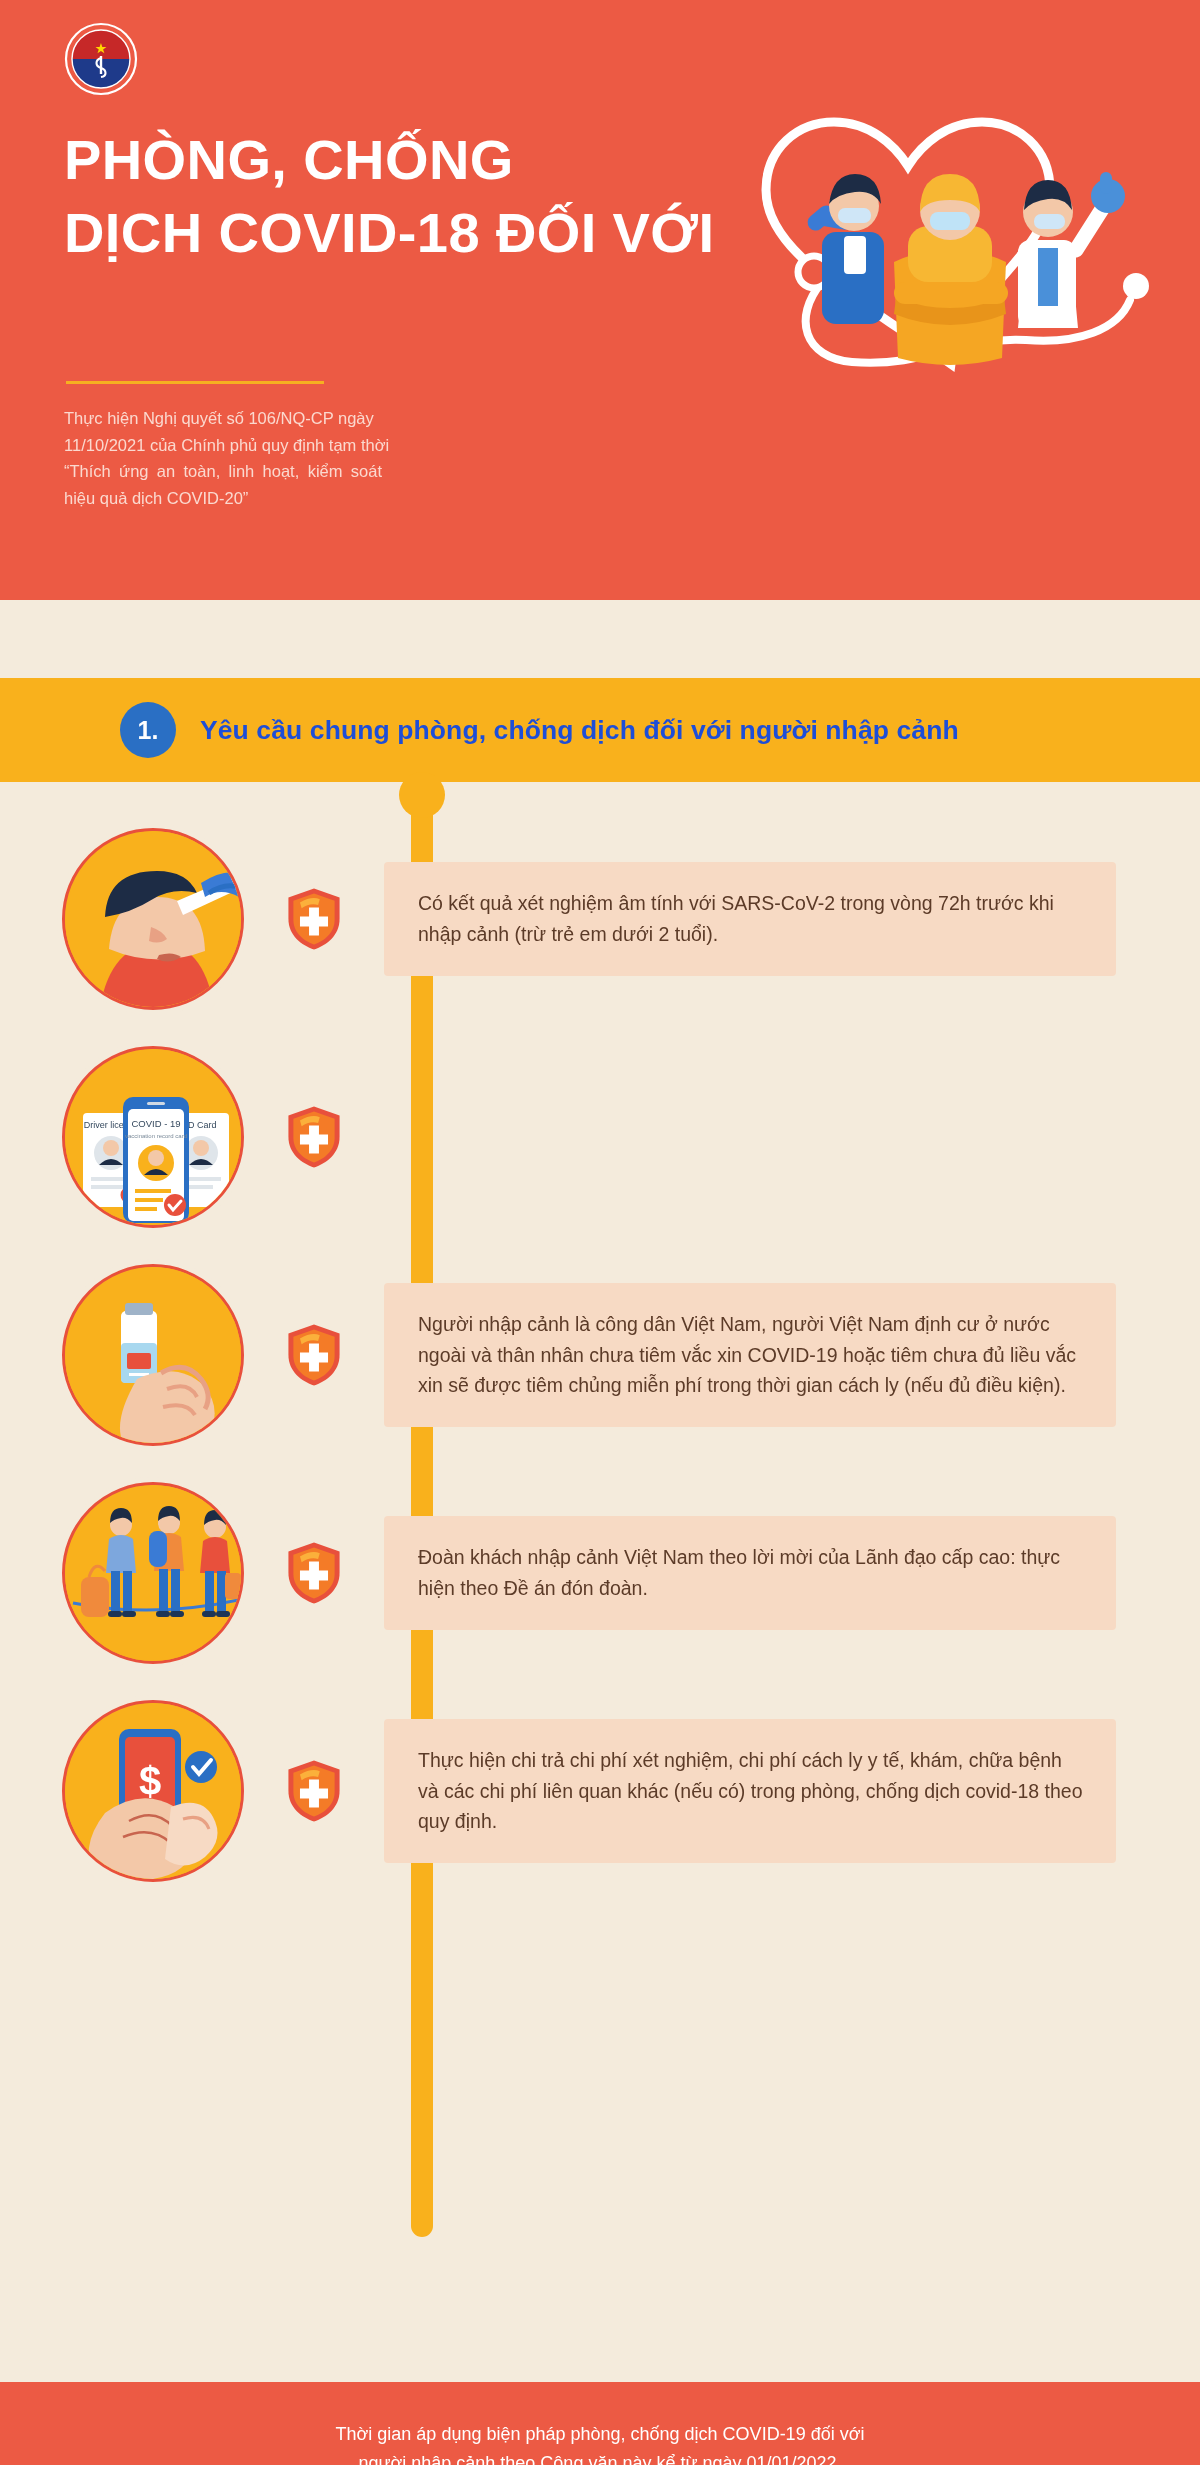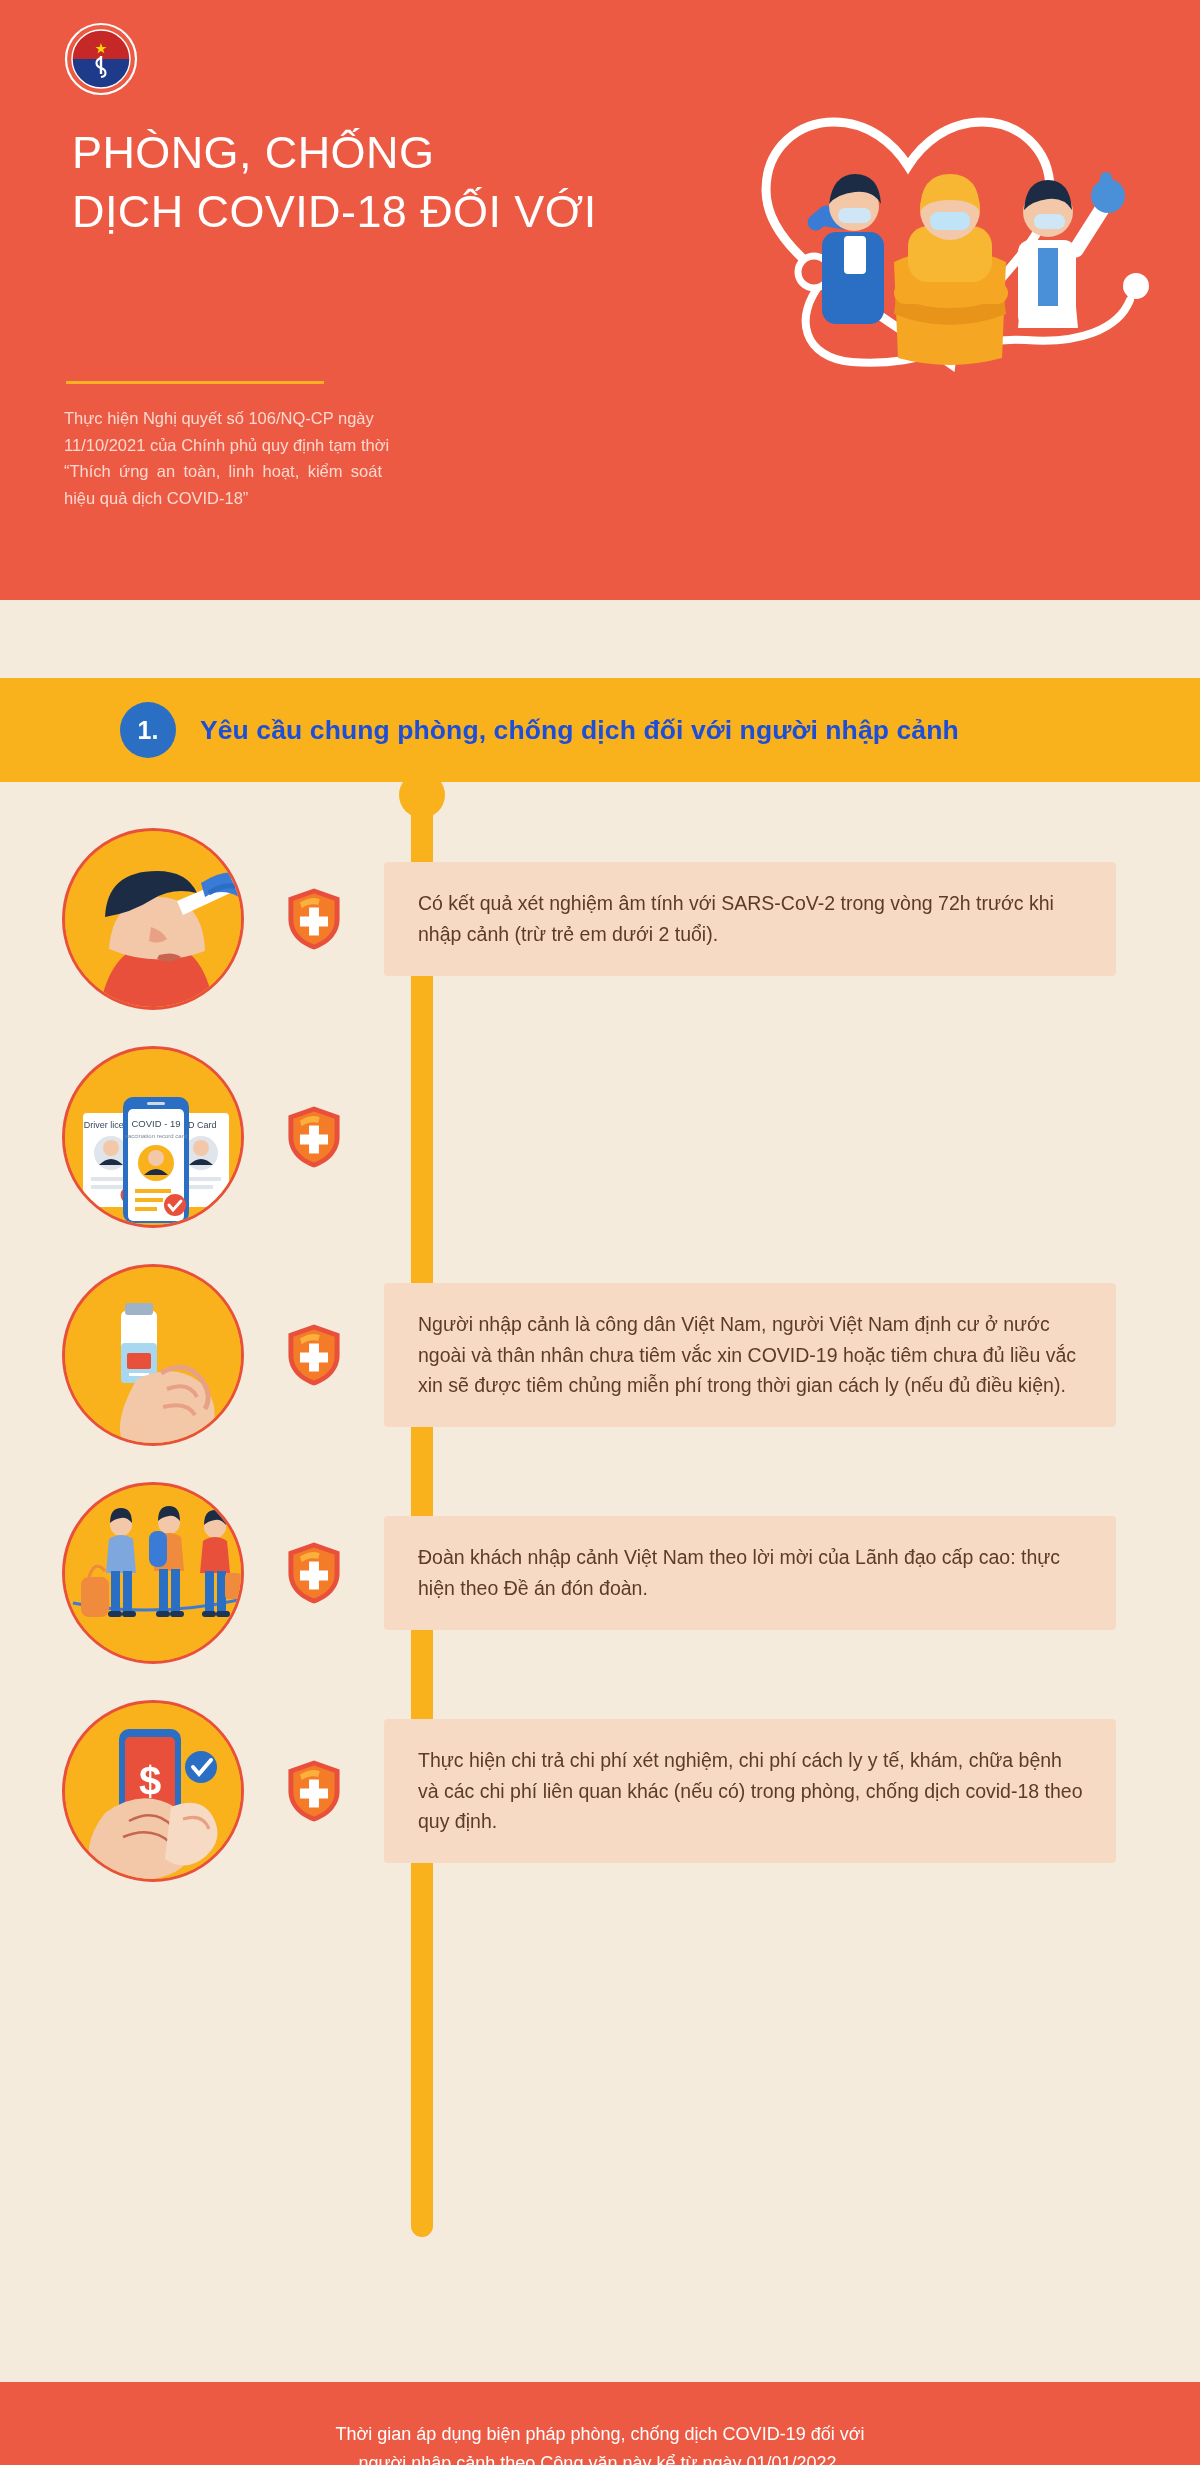--- a/index.html
+++ b/index.html
@@ -26,26 +26,26 @@
   }
   .logo {
     position: absolute;
     left: 64px;
     top: 22px;
     width: 74px;
     height: 74px;
   }
   .hero-title {
     position: absolute;
-    left: 72px;
+    left: 64px;
     top: 124px;
     width: 560px;
     color: #ffffff;
-    font-weight: normal;
-    font-size: 45px;
+    font-weight: bold;
+    font-size: 56px;
     line-height: 1.30;
     letter-spacing: 0.4px;
   }
   .hero-title div { white-space: nowrap; }
   .hero-rule {
     position: absolute;
     left: 66px;
     top: 381px;
     width: 258px;
     height: 3px;
@@ -208,21 +208,21 @@
       <div>PHÒNG, CHỐNG</div>
       <div>DỊCH COVID-18 ĐỐI VỚI</div>
     </div>
 
     <div class="hero-rule"></div>
 
     <div class="hero-sub">
       <div>Thực hiện Nghị quyết số 106/NQ-CP ngày</div>
       <div>11/10/2021 của Chính phủ quy định tạm thời</div>
       <div>“Thích ứng an toàn, linh hoạt, kiểm soát</div>
-      <div>hiệu quả dịch COVID-18”</div>
+      <div>hiệu quả dịch COVID-20”</div>
     </div>
 
     <div class="hero-art">
       <svg viewBox="0 0 450 290" width="450" height="290">
 
         <path d="M225 278 C130 210 40 168 40 104 C40 62 72 36 108 36 C143 36 168 58 182 80
                  C196 58 221 36 256 36 C292 36 324 62 324 104 C324 168 234 210 225 278 Z" fill="none" stroke="#ffffff" stroke-width="9" stroke-linecap="round"></path>
 
         <path d="M96 196 C66 232 78 272 126 276 C200 282 236 250 300 254 C352 258 392 244 404 214" fill="none" stroke="#ffffff" stroke-width="8" stroke-linecap="round"></path>
         <circle cx="88" cy="186" r="16" fill="#ec5a44" stroke="#ffffff" stroke-width="7"></circle>

